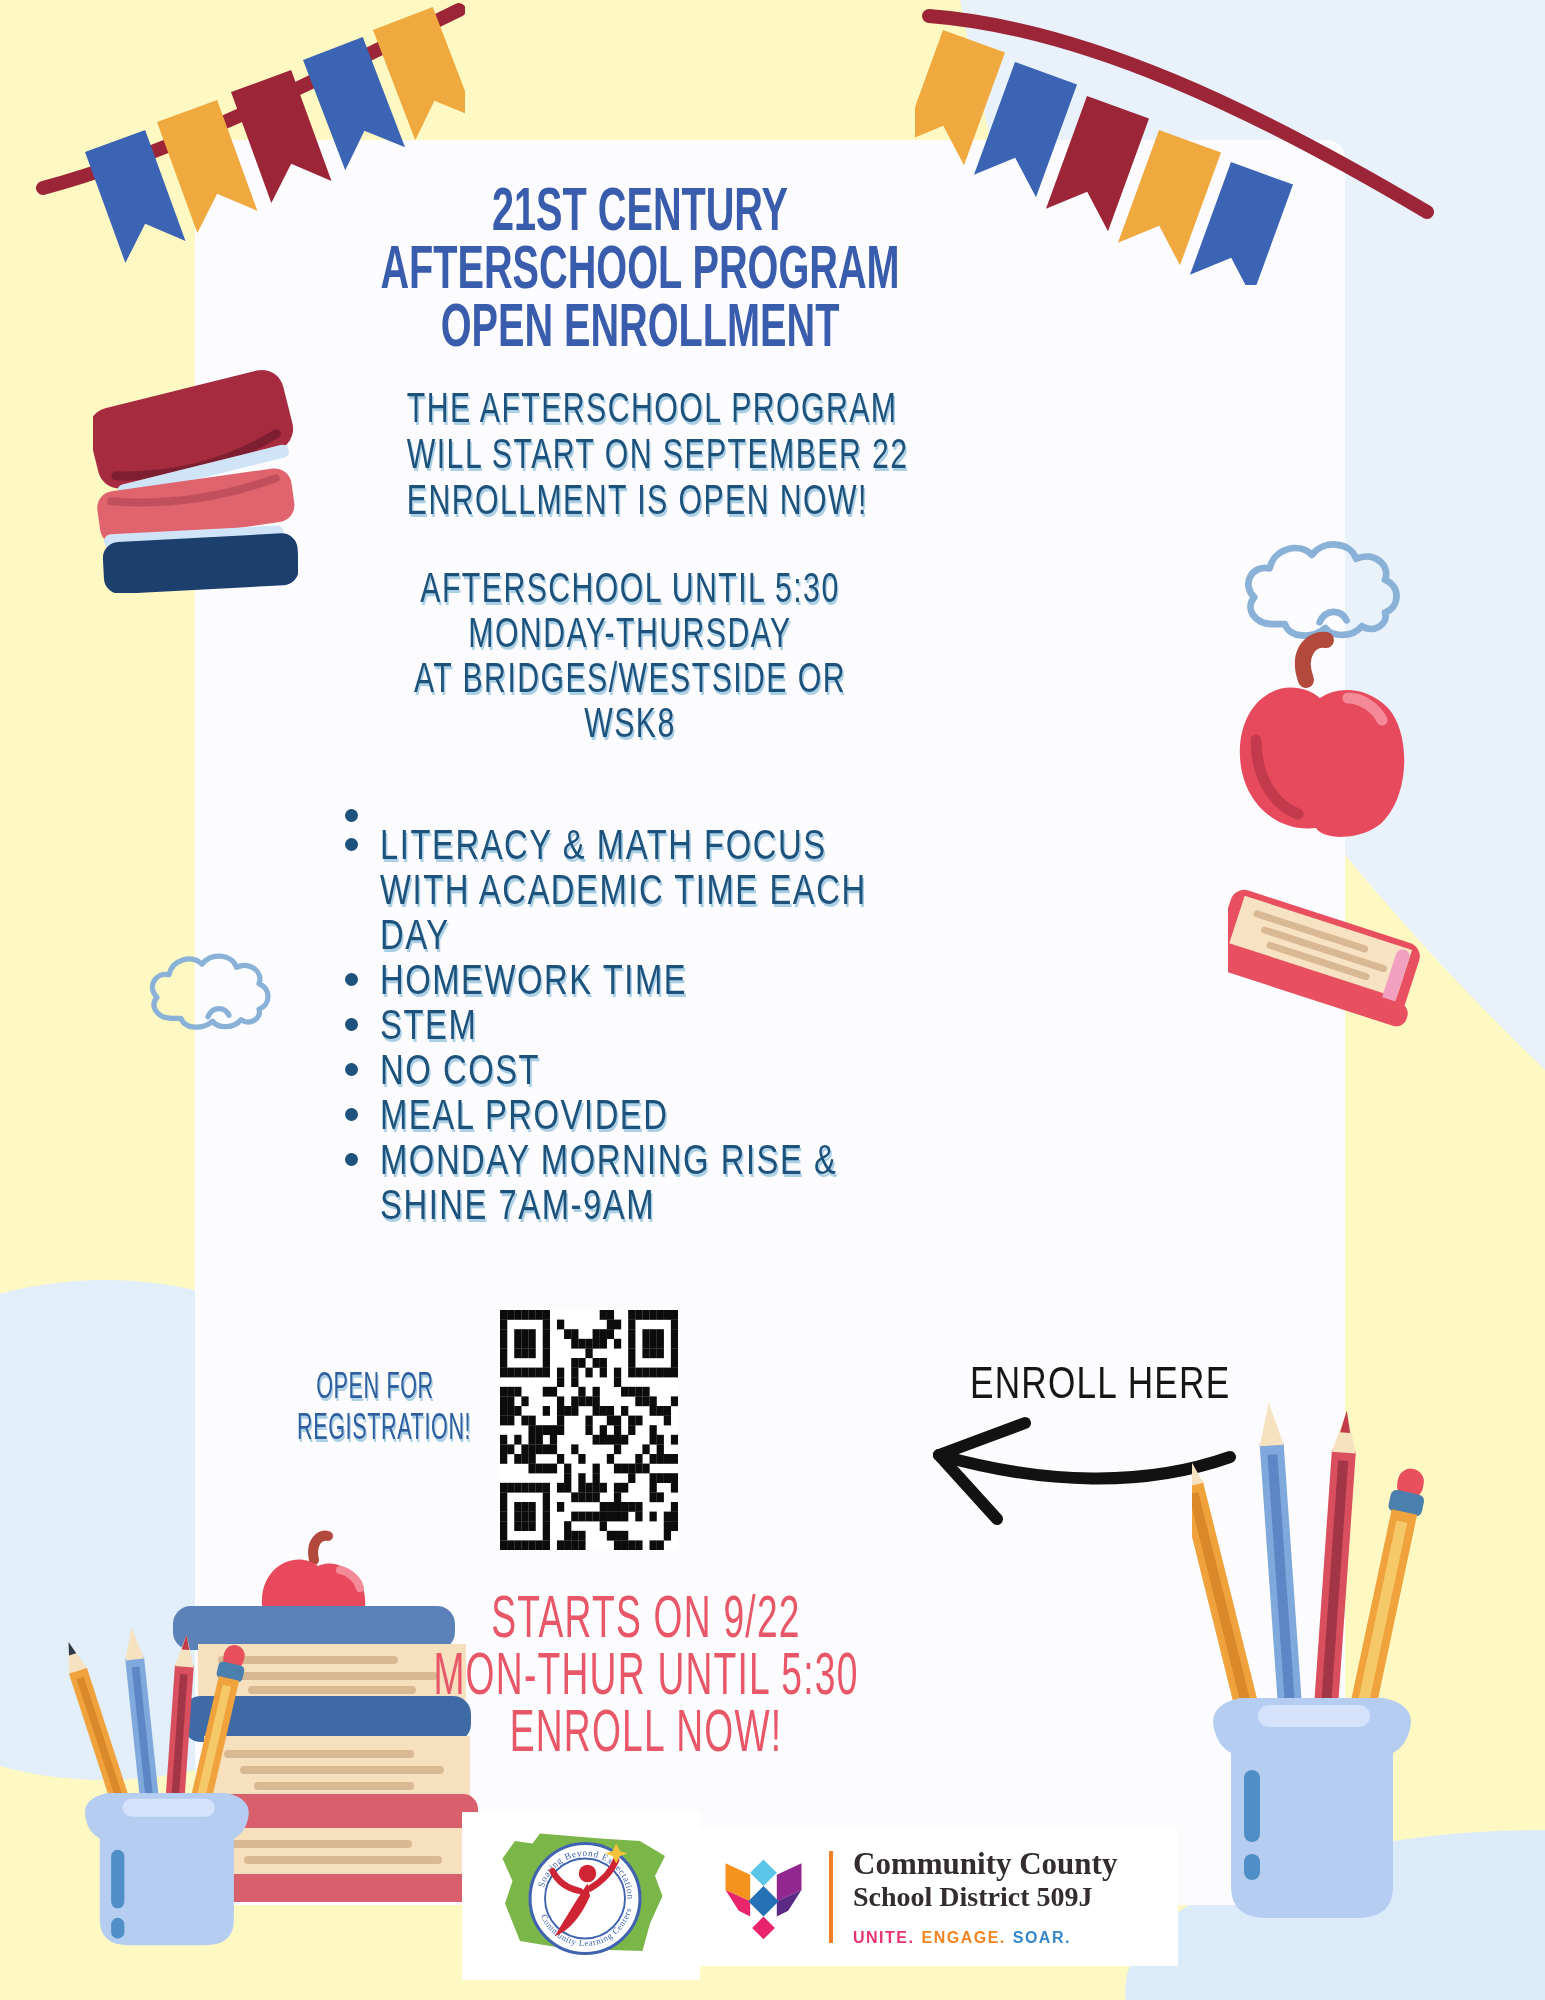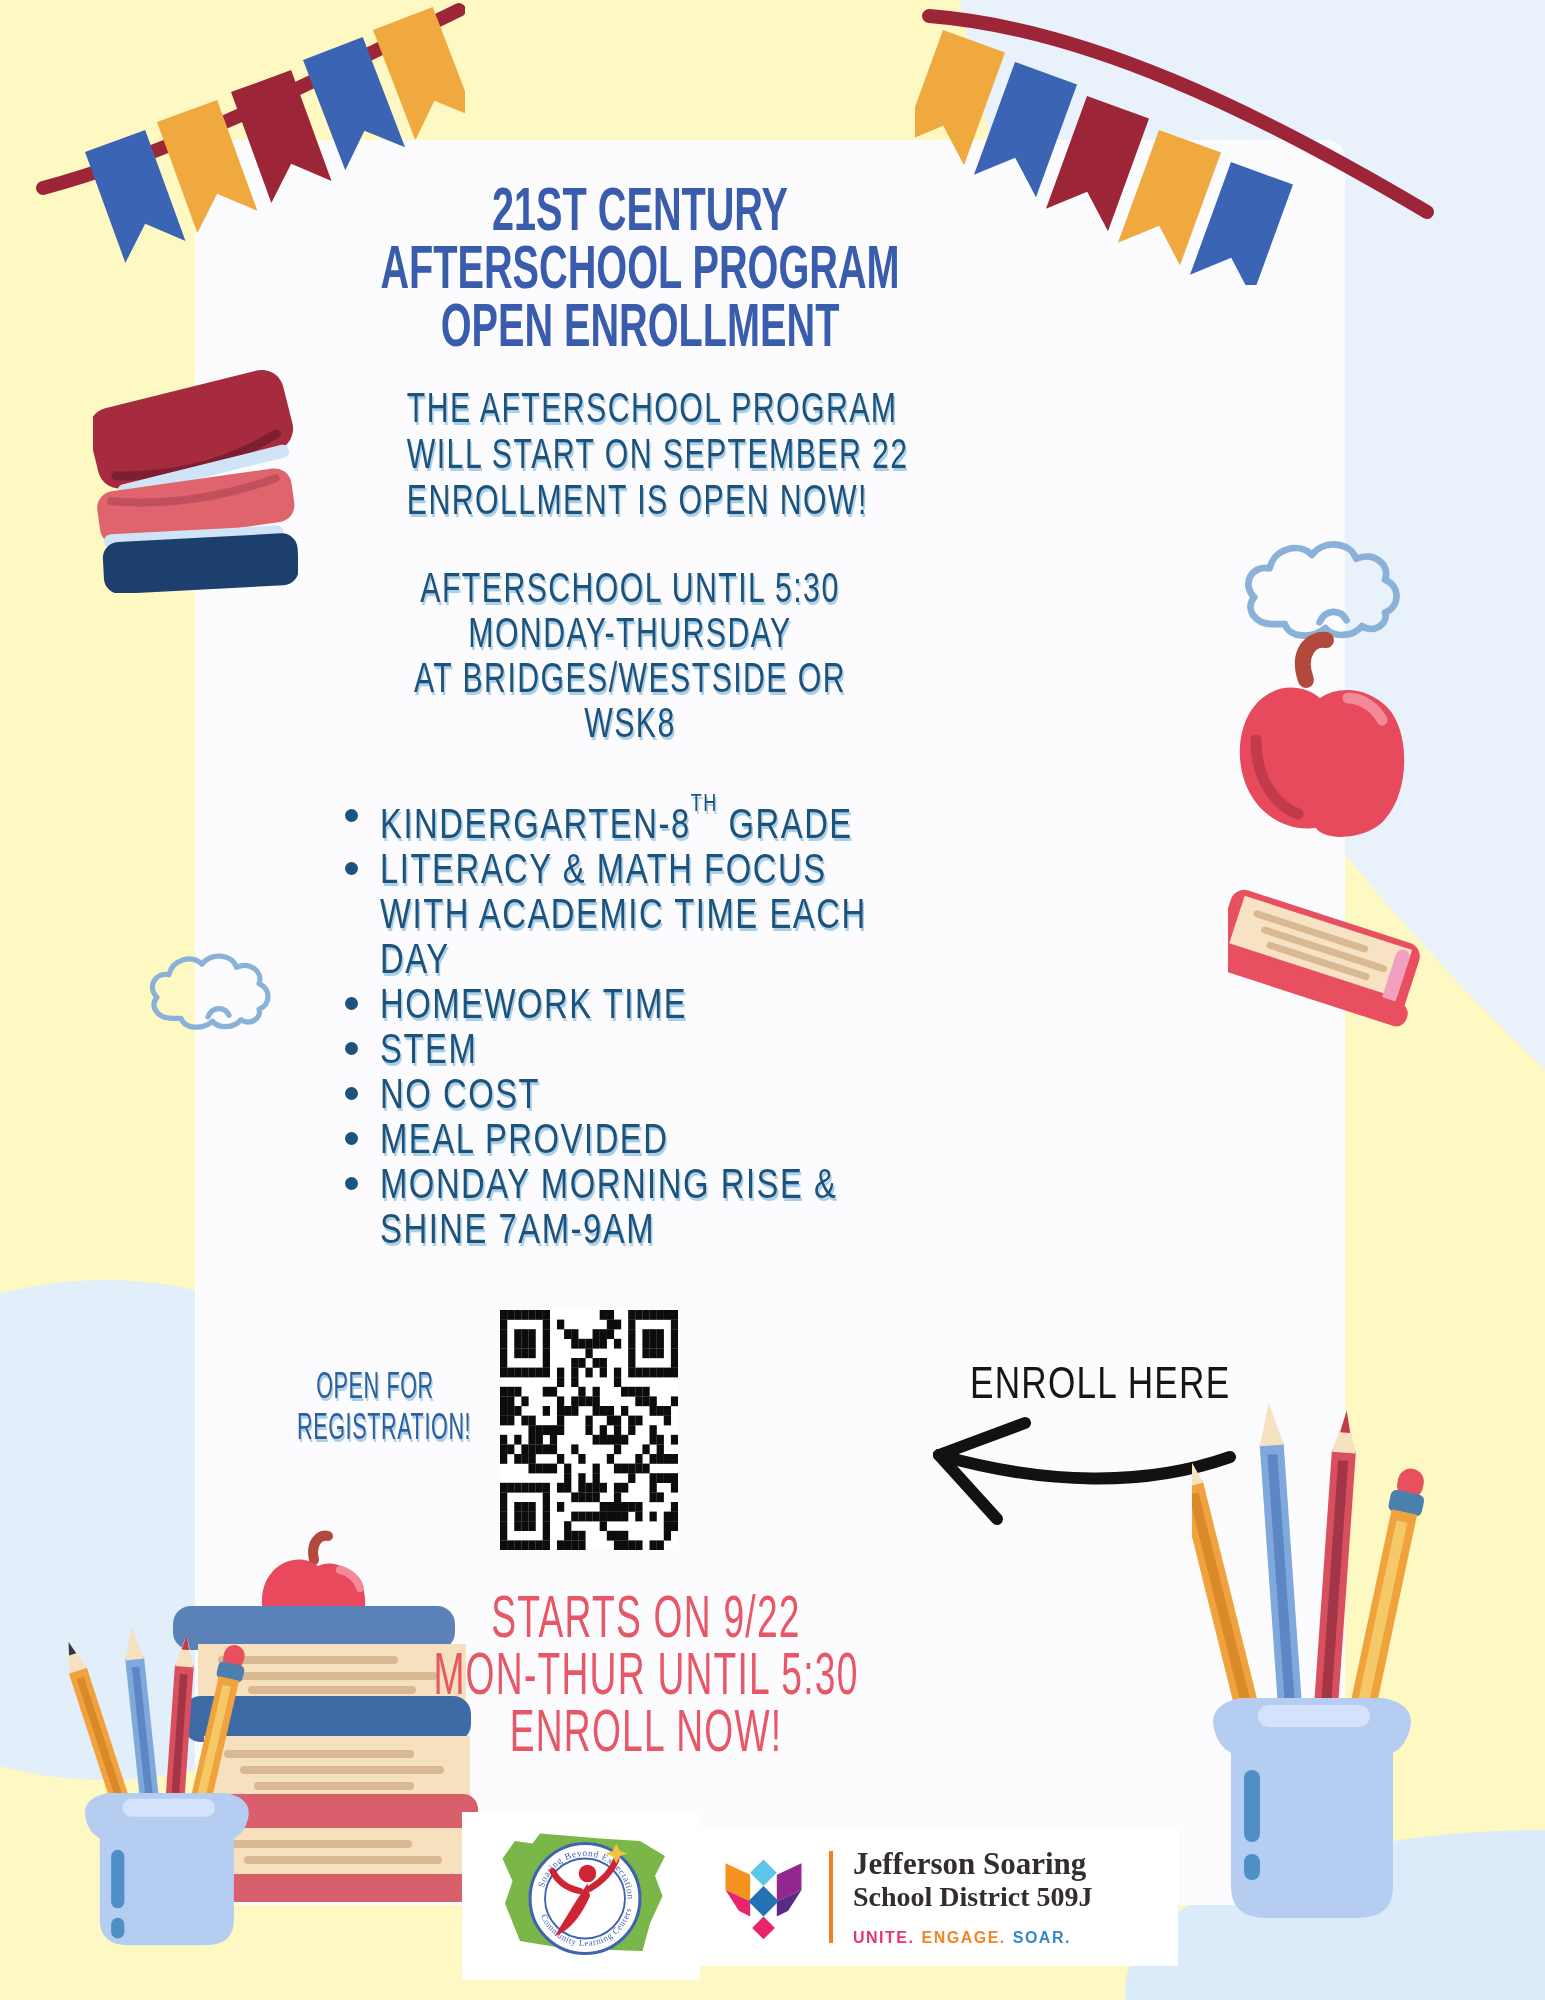--- a/index.html
+++ b/index.html
@@ -527,23 +527,20 @@
   <div class="abs bodytxt sched">
       <div class="cl">AFTERSCHOOL UNTIL 5:30</div>
       <div class="cl">MONDAY-THURSDAY</div>
       <div class="cl">AT BRIDGES/WESTSIDE OR</div>
       <div class="cl">WSK8</div>
     </div>
 
   <ul class="abs bodytxt bullets">
       <li>
         <span class="dot"></span>
-        <div>
-          <div class="bl">KINDERGARTEN-8<sup>TH</sup> GRADE</div>
-        </div>
       </li>
       <li>
         <span class="dot"></span>
         <div>
           <div class="bl">LITERACY &amp; MATH FOCUS</div>
           <div class="bl">WITH ACADEMIC TIME EACH</div>
           <div class="bl">DAY</div>
         </div>
       </li>
       <li>
@@ -623,19 +620,19 @@
       <polygon points="10,14 36,26 36,54 10,42" fill="#f6921e"></polygon>
       <polygon points="10,42 36,54 36,70 24,64" fill="#e8246d"></polygon>
       <polygon points="90,14 64,26 64,54 90,42" fill="#92278f"></polygon>
       <polygon points="90,42 64,54 64,70 76,64" fill="#5b2a84"></polygon>
       <polygon points="50,10 64,24 50,38 36,24" fill="#5bc6e8"></polygon>
       <polygon points="50,38 66,54 50,70 34,54" fill="#2471b5"></polygon>
       <polygon points="50,70 62,82 50,94 38,82" fill="#e8246d"></polygon>
     </svg>
     <div class="district-divider"></div>
     <div class="district-text">
-      <div class="district-line1">Jefferson Soaring</div>
+      <div class="district-line1">Community County</div>
       <div class="district-line2">School District 509J</div>
       <div class="district-tagline"><span style="color: rgb(232, 51, 110);">UNITE.</span><span style="color: rgb(242, 133, 34);">ENGAGE.</span><span style="color: rgb(55, 135, 200);">SOAR.</span></div>
     </div>
   </div>
 
 </div>
 
 </body></html>

